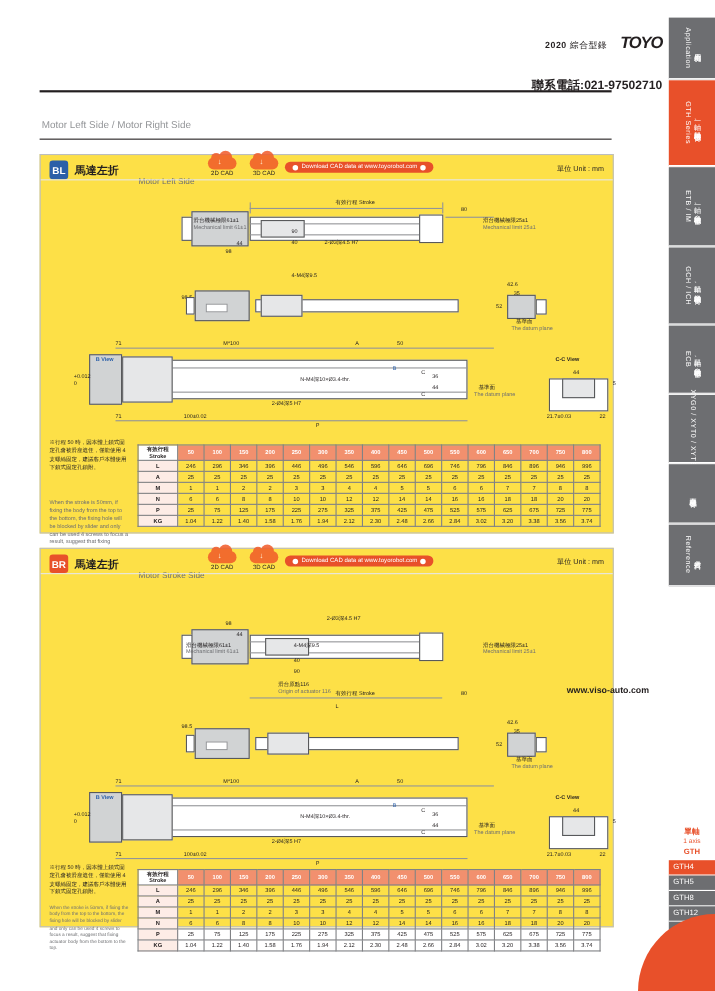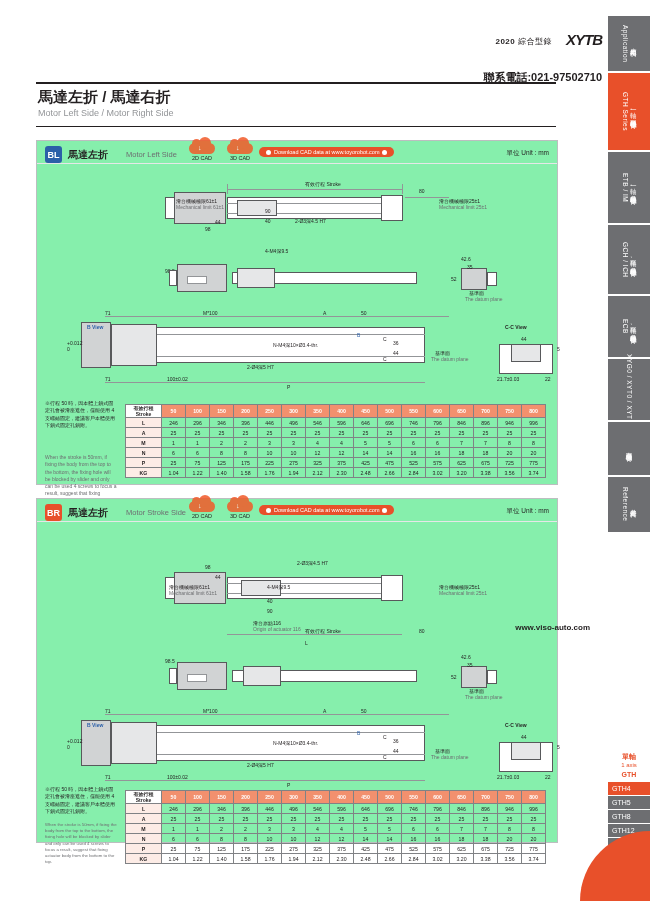--- a/index.html
+++ b/index.html
@@ -57,30 +57,30 @@
   }
 
   .contact { position:absolute; right:48px; top:70px; font-size:11px; font-weight:bold; }
 
   .title-main { position:absolute; left:38px; top:88px; font-size:15px; font-weight:bold; }
   .title-sub { position:absolute; left:38px; top:108px; font-size:9px; color:#939598; }
   .title-rule { position:absolute; left:36px; top:82px; width:520px; height:2px; background:#231f20; }
   .title-rule2 { position:absolute; left:36px; top:126px; width:520px; height:1px; background:#231f20; }
 
   
-  .panel { position:absolute; left:36px; width:522px; border:1px solid #bcbec0; background:#86efac; }
+  .panel { position:absolute; left:36px; width:522px; border:1px solid #bcbec0; background:#fde047; }
   .panel-head { height:22px; position:relative; border-bottom:0px; }
   .badge {
     position:absolute; left:8px; top:5px; width:17px; height:17px; border-radius:3px;
     background:#e8502a; color:#fff; font-size:9px; font-weight:bold;
     display:flex; align-items:center; justify-content:center;
   }
   .badge.blue { background:#2b5fa8; }
   .ph-cn { position:absolute; left:31px; top:7px; font-size:10px; font-weight:bold; }
-  .ph-en { position:absolute; left:89px; top:9px; font-size:7.5px; color:#6d6e71; }
+  .ph-en { position:absolute; left:89px; top:19px; font-size:7.5px; color:#6d6e71; }
   .unit { position:absolute; right:8px; top:8px; font-size:6.5px; color:#231f20; }
 
   .cadicons { position:absolute; left:150px; top:2px; display:flex; gap:8px; }
   .cadicon { text-align:center; width:30px; }
   .cloud { width:26px; height:11px; background:#f15a29; border-radius:6px; position:relative; margin:0 auto; opacity:.85;}
   .cloud::before{content:"";position:absolute;left:3px;top:-4px;width:9px;height:9px;background:#f15a29;border-radius:50%;}
   .cloud::after{content:"";position:absolute;right:4px;top:-6px;width:12px;height:12px;background:#f15a29;border-radius:50%;}
   .cloud .dn{position:absolute;left:9px;top:1px;color:#fff;font-size:7px;z-index:2;}
   .cadlbl { font-size:5.5px; color:#231f20; margin-top:1px; }
   .dlbtn {
@@ -180,26 +180,25 @@
         </div>
     </div>
 
     <div class="corner"></div>
   </div>
 
   <div class="hdr-year">
     <b>2020</b>
     <span>綜合型錄</span>
   </div>
-  <div class="logo-toyo">XYTB</div>
+  <div class="logo-toyo">TOYO</div>
 
   <div class="contact">聯系電話:021-97502710</div>
 
   <div class="title-rule"></div>
-  <div class="title-main">馬達左折 / 馬達右折</div>
   <div class="title-sub">Motor Left Side / Motor Right Side</div>
   <div class="title-rule2"></div>
 
   <div class="panel" style="top:140px; height:345px;">
     <div class="panel-head">
       <div class="badge blue">BL</div>
       <div class="ph-cn">馬達左折</div>
       <div class="ph-en">Motor Left Side</div>
 
       <div class="cadicons">

